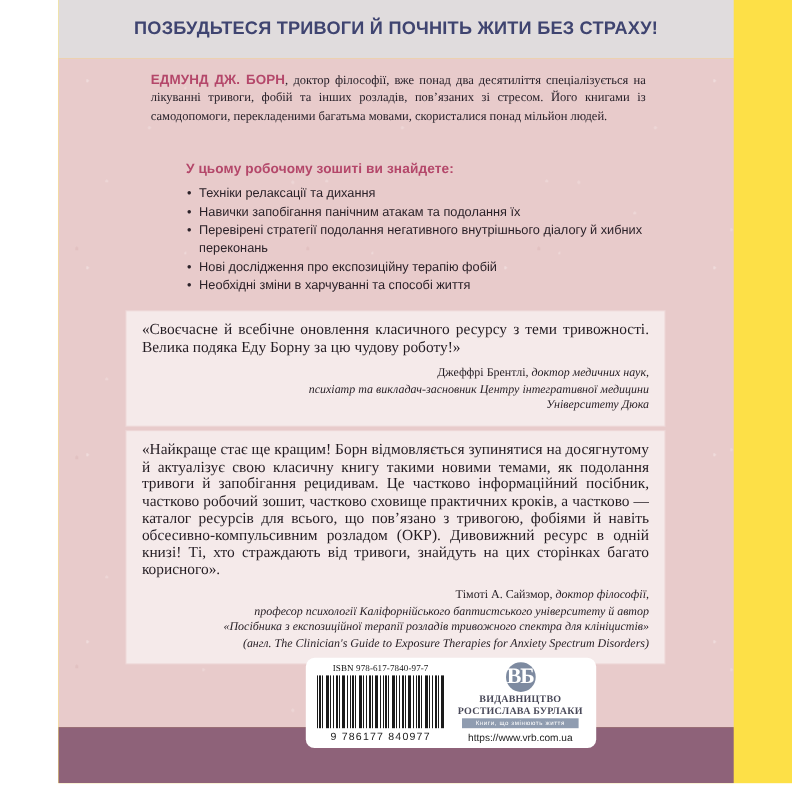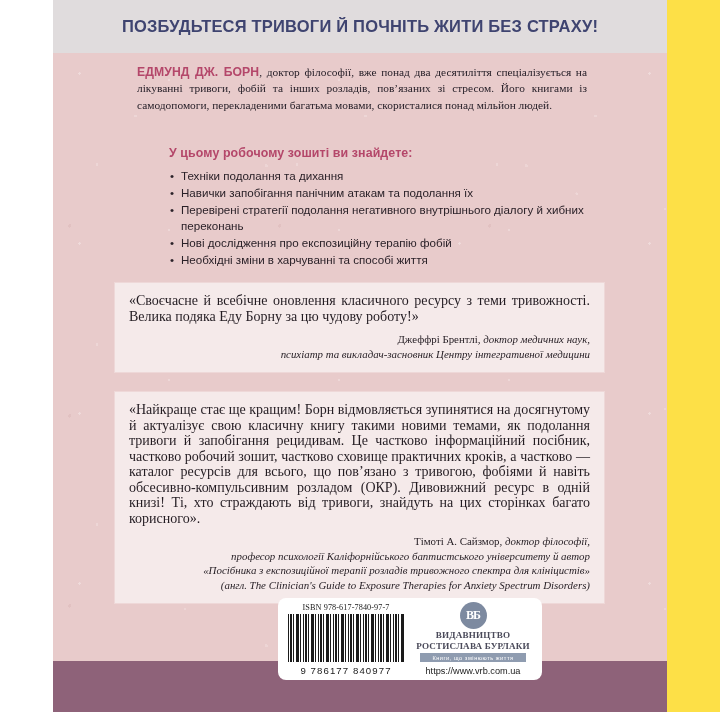--- a/index.html
+++ b/index.html
@@ -239,21 +239,21 @@
     background: #7d8aa0;
     margin: 0 auto 1px auto;
     position: relative;
   }
   .logo-mark .glyph {
     position: absolute;
     left: 0; right: 0; top: 50%;
     transform: translateY(-52%);
     font-family: "Liberation Serif", serif;
     font-weight: 700;
-    font-size: 12px;
+    font-size: 20px;
     color: #ffffff;
     letter-spacing: -1px;
   }
   .pub-name {
     font-family: "Liberation Serif", serif;
     font-size: 9.1px;
     font-weight: 700;
     color: #4a4a5a;
     line-height: 10.5px;
     letter-spacing: .2px;
@@ -290,33 +290,34 @@
 
   <div class="body-field"></div>
 
   <div class="intro">
     <span class="author-name">ЕДМУНД ДЖ. БОРН</span><span>, доктор філософії, вже понад два десятиліття спеціалізується на лікуванні тривоги, фобій та інших розладів, пов’язаних зі стресом. Його книгами із самодопомоги, перекладеними багатьма мовами, скористалися понад мільйон людей.</span>
   </div>
 
   <div class="finds-block">
     <div class="finds-title">У цьому робочому зошиті ви знайдете:</div>
     <ul class="finds-list">
-      <li><span class="bullet">•</span><span>Техніки подолання та дихання</span></li>
+      <li><span class="bullet">•</span><span>Техніки релаксації та дихання</span></li>
       <li><span class="bullet">•</span><span>Навички запобігання панічним атакам та подолання їх</span></li>
       <li><span class="bullet">•</span><span>Перевірені стратегії подолання негативного внутрішнього діалогу й хибних переконань</span></li>
       <li><span class="bullet">•</span><span>Нові дослідження про експозиційну терапію фобій</span></li>
       <li><span class="bullet">•</span><span>Необхідні зміни в харчуванні та способі життя</span></li>
     </ul>
   </div>
 
   <div class="quote-card" id="quote-1">
     <p class="quote-text">«Своєчасне й всебічне оновлення класичного ресурсу з теми тривожності. Велика подяка Еду Борну за цю чудову роботу!»</p>
     <div class="attrib">
       <div><span class="who">Джеффрі Брентлі</span><span class="role">, доктор медичних наук,</span></div>
       <span class="line">психіатр та викладач-засновник Центру інтегративної медицини</span>
+      <span class="line">Університету Дюка</span>
     </div>
   </div>
 
   <div class="quote-card" id="quote-2">
     <p class="quote-text">«Найкраще стає ще кращим! Борн відмовляється зупинятися на досягнутому й актуалізує свою класичну книгу такими новими темами, як подолання тривоги й запобігання рецидивам. Це частково інформаційний посібник, частково робочий зошит, частково сховище практичних кроків, а частково — каталог ресурсів для всього, що пов’язано з тривогою, фобіями й навіть обсесивно-компульсивним розладом (ОКР). Дивовижний ресурс в одній книзі! Ті, хто страждають від тривоги, знайдуть на цих сторінках багато корисного».</p>
     <div class="attrib">
       <div><span class="who">Тімоті А. Сайзмор</span><span class="role">, доктор філософії,</span></div>
       <span class="line">професор психології Каліфорнійського баптистського університету й автор</span>
       <span class="line">«Посібника з експозиційної терапії розладів тривожного спектра для клініцистів»</span>
       <span class="line">(англ. The Clinician's Guide to Exposure Therapies for Anxiety Spectrum Disorders)</span>

